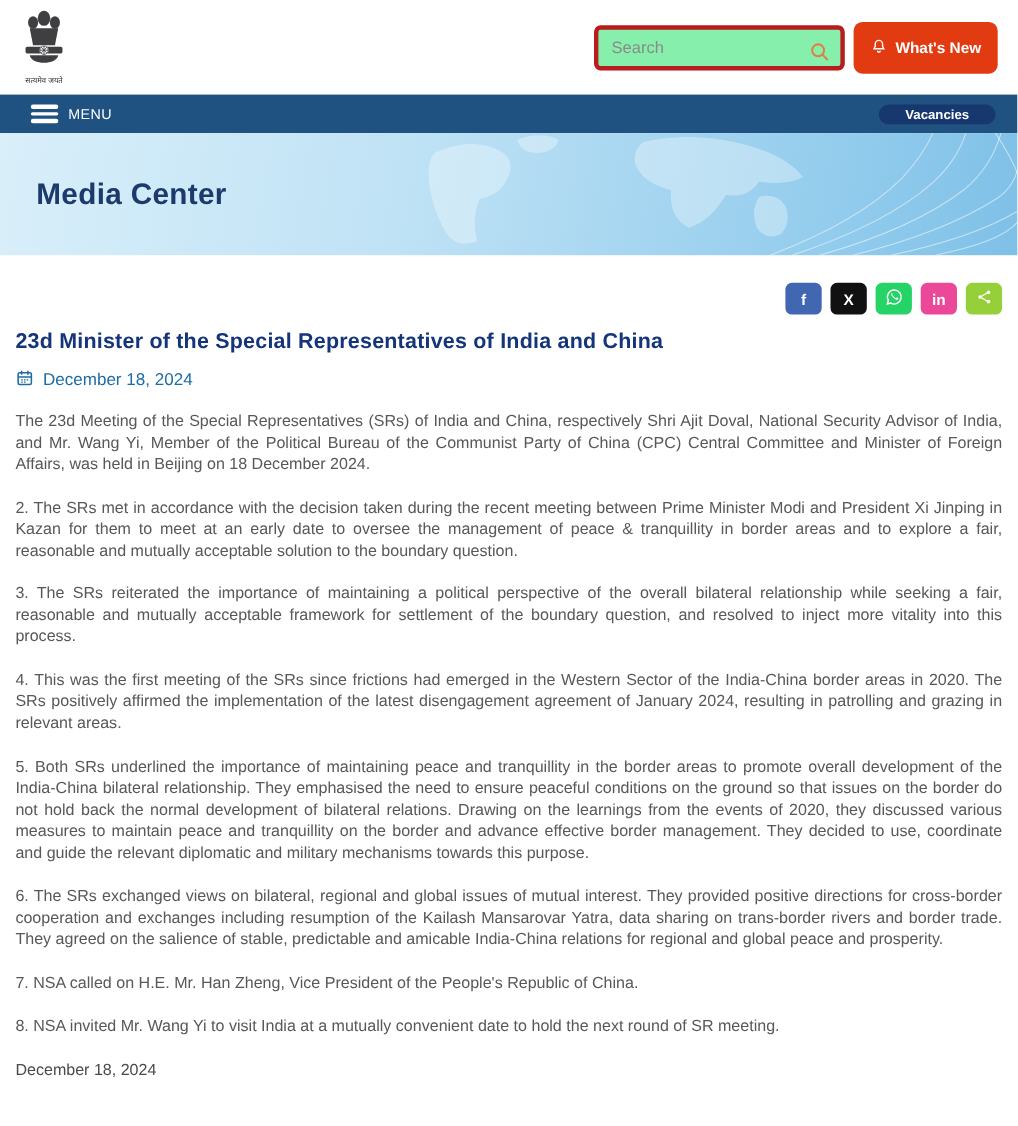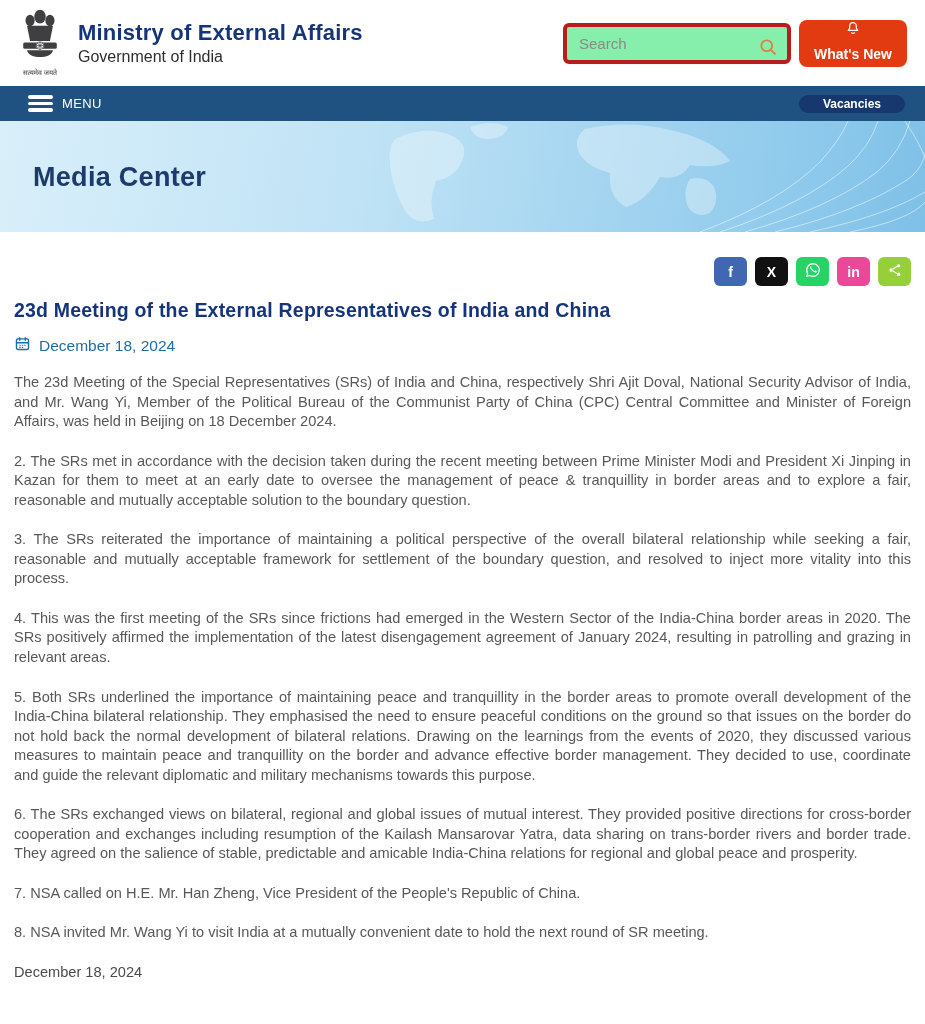--- a/index.html
+++ b/index.html
@@ -32,21 +32,20 @@
     padding: 0 34px 0 12px; font-size: 15px; color: #444;
     font-family: "Liberation Sans", sans-serif;
   }
   .searchbox input::placeholder { color: #8a8a8a; }
   .search-icon { position: absolute; right: 9px; top: 10px; }
   .whats-new-btn {
     height: 47px; padding: 0 15px; border: none; border-radius: 8px;
     background: #e23a11; color: #fff; font-size: 14px; font-weight: bold;
     display: flex; align-items: center; gap: 7px; cursor: pointer;
     font-family: "Liberation Sans", sans-serif;
-    flex-direction: column;
   }
 
   
   .navbar {
     height: 35px; background: #1f5181; display: flex; align-items: center;
     padding: 0 20px 0 28px;
   }
   .menu-toggle { display: flex; align-items: center; gap: 9px; cursor: pointer; }
   .hamburger { display: flex; flex-direction: column; gap: 3px; }
   .hamburger span { width: 25px; height: 3.5px; background: #fff; border-radius: 2px; display: block; }
@@ -108,24 +107,20 @@
         </g>
         <circle cx="30" cy="48" r="5.5" fill="#fff"></circle>
         <g stroke="#3f3f41" stroke-width="1">
           <circle cx="30" cy="48" r="5" fill="none"></circle>
           <path d="M30 43 v10 M25 48 h10 M26.5 44.5 l7 7 M33.5 44.5 l-7 7"></path>
         </g>
       </svg>
     </span>
     <span class="emblem-motto">सत्यमेव जयते</span>
   </div>
-  <div class="brand">
-    <div class="brand-title">Ministry of External Affairs</div>
-    <div class="brand-subtitle">Government of India</div>
-  </div>
   <div class="header-right">
     <div class="searchbox">
       <input type="text" placeholder="Search" style="">
       <span class="search-icon">
         <svg width="20" height="20" viewBox="0 0 24 24" fill="none" stroke="#dd8040" stroke-width="2.2">
           <circle cx="10.5" cy="10.5" r="6.5"></circle>
             <path d="M15.5 15.5 L21 21"></path>
         </svg>
       </span>
     </div>
@@ -203,21 +198,21 @@
               <circle cx="6" cy="12" r="2.5"></circle>
               <circle cx="17.5" cy="5.8" r="2.5"></circle>
               <circle cx="17.5" cy="18.2" r="2.5"></circle>
             </g>
         </svg>
       </span>
     </button>
   </div>
 
   <article class="article">
-    <h2 class="article-title">23d Meeting of the External Representatives of India and China</h2>
+    <h2 class="article-title">23d Minister of the Special Representatives of India and China</h2>
 
     <div class="date-row">
       <span>
         <svg width="17" height="17" viewBox="0 0 24 24" fill="none" stroke="#1d6ca3" stroke-width="2">
           <rect x="3.5" y="5.5" width="17" height="15" rx="2"></rect>
           <path d="M8 3v5M16 3v5M3.5 11h17"></path>
           <path d="M7.5 14.5h2M11 14.5h2M14.5 14.5h2M7.5 17.5h2M11 17.5h2" stroke-width="1.6"></path>
         </svg>
       </span>
       <span>December 18, 2024</span>

